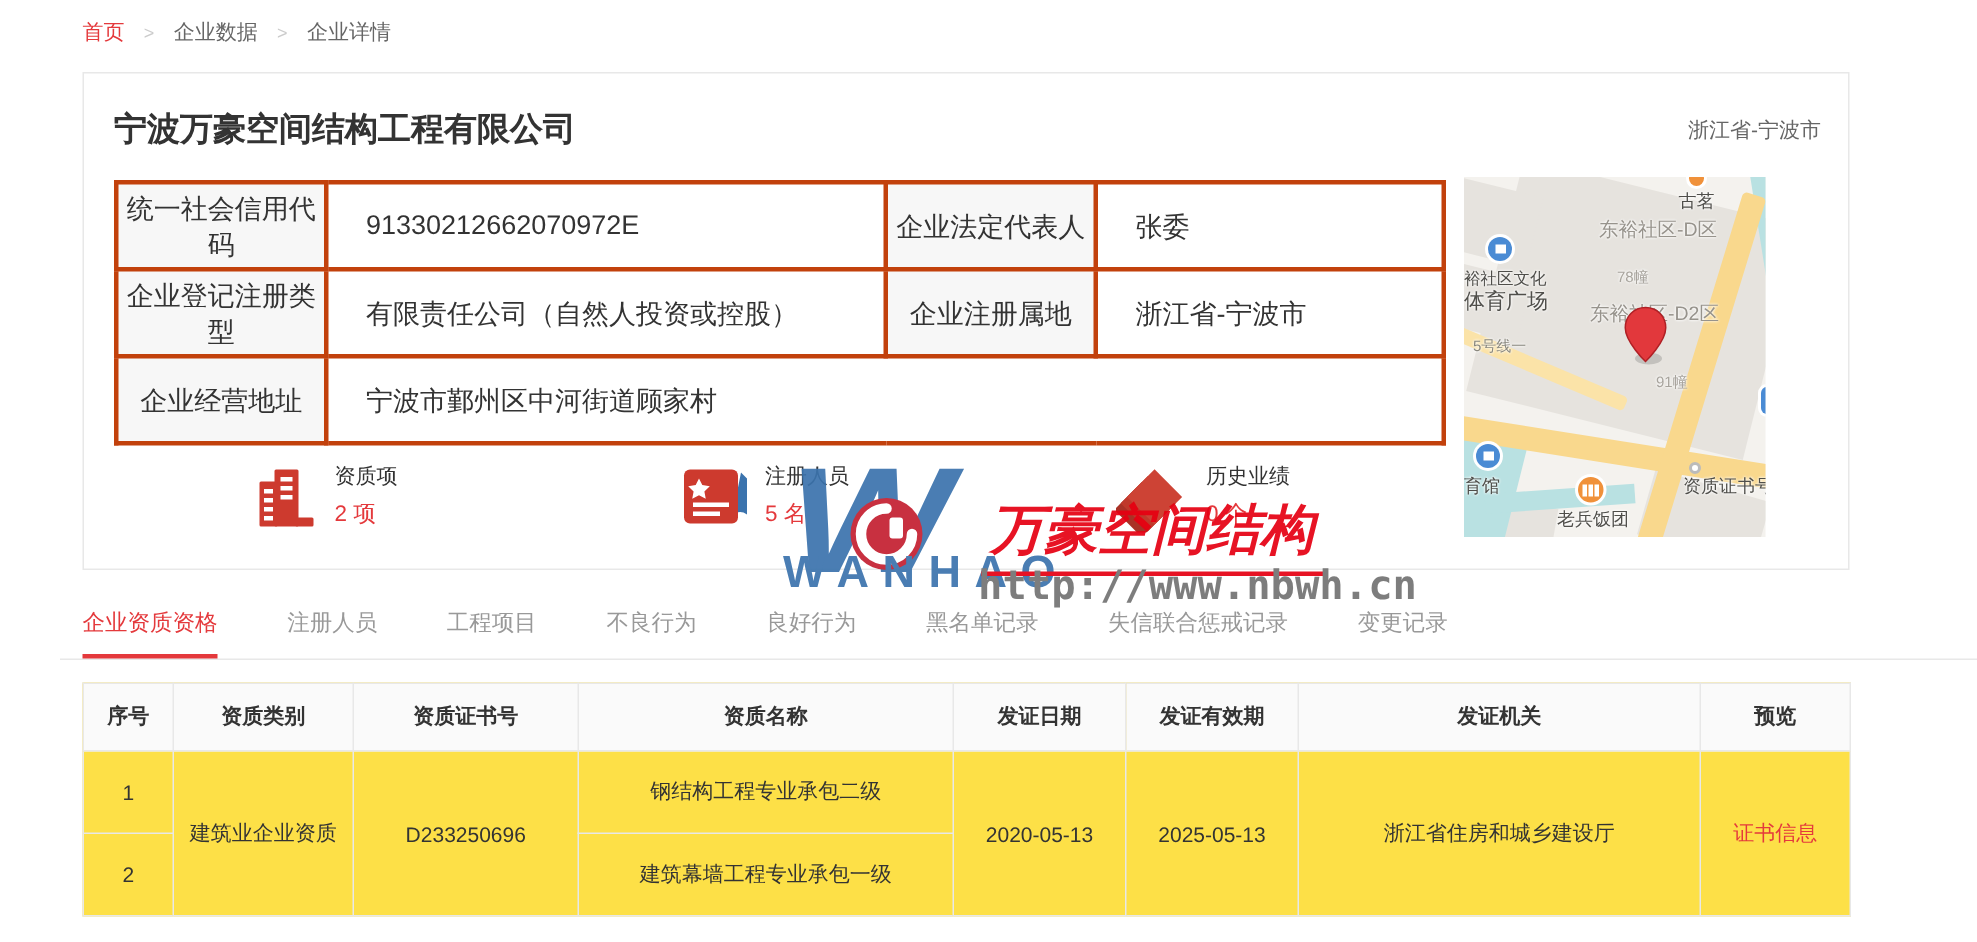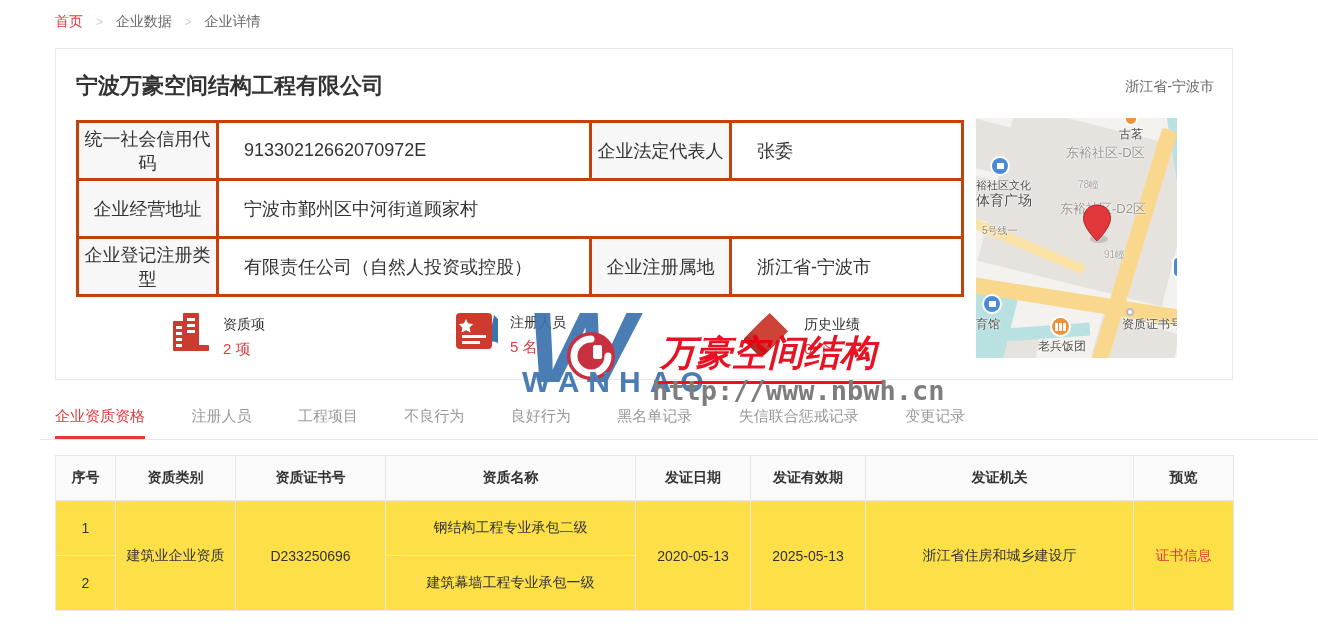--- a/index.html
+++ b/index.html
@@ -17,21 +17,21 @@
   .card { position:absolute; left:55px; top:48px; width:1178px; height:332px; background:#fff; border:1px solid #e8e8e8; }
   .company-name { position:absolute; left:20px; top:22px; font-size:22px; font-weight:bold; color:#333; }
   .company-region { position:absolute; right:18px; top:29px; font-size:14px; color:#666; }
   
   .info-table { position:absolute; left:20px; top:71px; border-collapse:collapse; table-layout:fixed; }
   .info-table td { border:3px solid #c2410c; font-size:18px; height:58px;margin-top:38px; }
   .info-table td.lbl { background:#f7f7f7; text-align:center; color:#333; width:140px; }
   .info-table td.val { padding-left:25px; color:#333; background:#fff; }
   .w-v1 { width:373px; } .w-v2 { width:232px; }
   
-  .stat { position:absolute; display:flex; align-items:flex-end; }
+  .stat { position:absolute; display:flex; align-items:flex-start; }
   .stat .txt { margin-left:10px; }
   .stat .s-label { font-size:14px; color:#333; margin-bottom:6px; }
   .stat .s-value { font-size:15px; color:#e4393c; }
   
   .map { position:absolute; left:920px; top:69px; width:201px; height:240px; background:#f4f2ee; overflow:hidden; cursor:grab; }
   .map .blk { position:absolute; background:#e6e3de; }
   .map .road { position:absolute; background:#f9d88d; border-radius:3px; }
   .map .road.light { background:#fbe3a8; }
   .map .water { position:absolute; background:#b9e1e2; }
   .map .mlabel { position:absolute; white-space:nowrap; text-shadow:0 0 2px #fff,0 0 2px #fff; }
@@ -87,28 +87,28 @@
 
     <table class="info-table">
       <tbody>
           <tr>
         <td class="lbl">统一社会信用代码</td>
         <td class="val w-v1">91330212662070972E</td>
         <td class="lbl">企业法定代表人</td>
         <td class="val w-v2">张委</td>
       </tr>
       <tr>
-        <td class="lbl">企业经营地址</td>
-        <td class="val" colspan="3">宁波市鄞州区中河街道顾家村</td>
-      </tr>
-      <tr>
         <td class="lbl">企业登记注册类型</td>
         <td class="val">有限责任公司（自然人投资或控股）</td>
         <td class="lbl">企业注册属地</td>
         <td class="val">浙江省-宁波市</td>
+      </tr>
+      <tr>
+        <td class="lbl">企业经营地址</td>
+        <td class="val" colspan="3">宁波市鄞州区中河街道顾家村</td>
       </tr>
     </tbody>
       </table>
 
     <div class="stat" style="left:113px; top:260px;">
       <span>
         <svg width="44" height="46" viewBox="0 0 44 46">
             <g fill="#cd3a2e">
               <rect x="14" y="4" width="16" height="38" rx="1"></rect>
               <rect x="4" y="12" width="12" height="30" rx="1"></rect>

